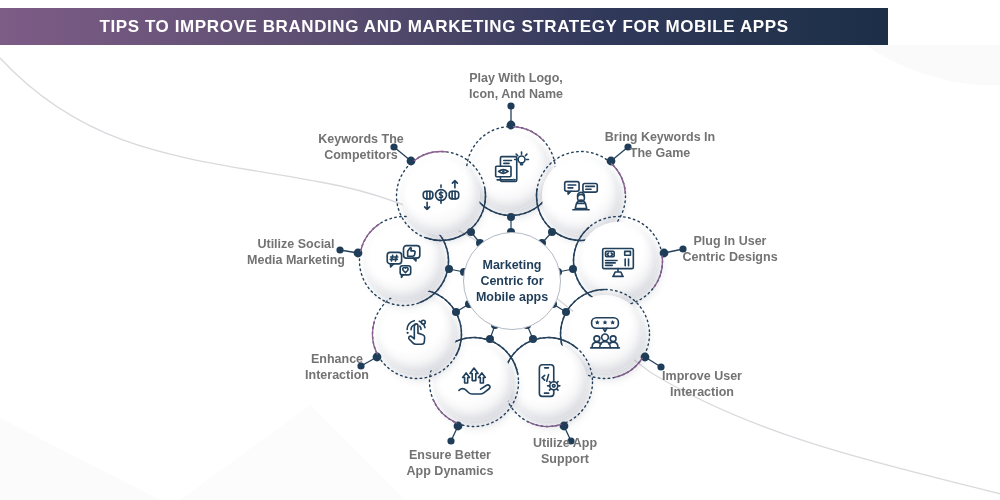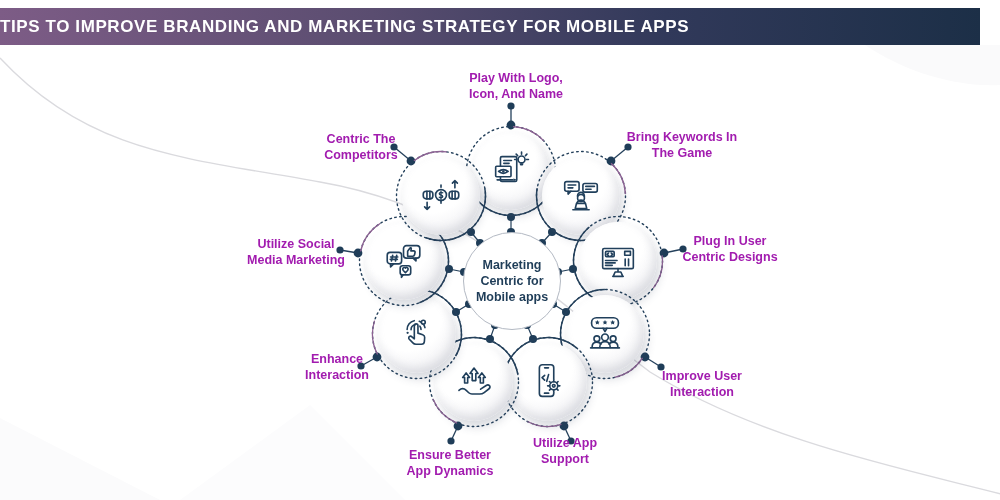--- a/index.html
+++ b/index.html
@@ -2,23 +2,23 @@
 <html><head>
 <meta charset="utf-8">
 <style>
   html,body{margin:0;padding:0;}
   body{
     width:1000px;height:500px;position:relative;overflow:hidden;
     background:#ffffff;
     font-family:"Liberation Sans",sans-serif;
   }
   .header{
-    position:absolute;left:0;top:8px;width:980px;height:37px;
+    position:absolute;left:0;top:8px;width:888px;height:37px;
     background:linear-gradient(90deg,#7d5c86 0%,#5a4d70 38%,#31395a 68%,#1c2f47 100%);
-    display:flex;align-items:center;
+    display:flex;align-items:center;justify-content:center;
   }
   .header-title{
     color:#ffffff;font-size:17px;font-weight:700;letter-spacing:.6px;
     text-transform:uppercase;white-space:nowrap;
   }
   svg.decor{position:absolute;left:0;top:0;}
   .hub{
     position:absolute;left:463px;top:232px;width:96px;height:96px;
     border-radius:50%;border:1.2px solid #b3b9c3;background:#ffffff;
     display:flex;flex-direction:column;align-items:center;justify-content:center;
@@ -28,21 +28,21 @@
   .node{position:absolute;width:92px;height:92px;z-index:2;}
   .node .ring{position:absolute;left:0;top:0;}
   .node .inner{
     position:absolute;left:7px;top:7px;width:78px;height:78px;border-radius:50%;
     background:radial-gradient(circle at 38% 28%,#ffffff 46%,#f5f5f7 68%,#e3e3e8 100%);
     box-shadow:3px 6px 10px rgba(60,70,95,.20), inset -3px -5px 9px rgba(150,155,170,.22), inset 2px 3px 6px #ffffff;
     display:flex;align-items:center;justify-content:center;
   }
   .label{
     position:absolute;transform:translateX(-50%);text-align:center;
-    font-size:12.5px;line-height:15.5px;font-weight:700;color:#a21caf;z-index:4;
+    font-size:12.5px;line-height:15.5px;font-weight:700;color:#737373;z-index:4;
   }
   .label span{display:block;white-space:nowrap;}
   .dashring{fill:none;stroke:#24405b;stroke-width:1.4;stroke-dasharray:1.6 3.4;stroke-linecap:round;}
   .solidarc{fill:none;stroke:#24405b;stroke-width:1.5;}
   .purplearc{fill:none;stroke:#8d6293;stroke-width:1.3;}
   .icon path,.icon rect,.icon circle,.icon line{
     fill:none;stroke:#21405c;stroke-width:1.7;stroke-linecap:round;stroke-linejoin:round;
   }
   .icon .fill{fill:#21405c;stroke:none;}
   .icon .mask{fill:#ffffff;}
@@ -307,21 +307,21 @@
       <path d="M24 12.6v4" style="stroke-dasharray:2.2 2;"></path>
       <path d="M24 29.4v4" style="stroke-dasharray:2.2 2;"></path>
     </svg>
   </div>
 </div>
 
 <div class="label" style="left:516px;top:71px;">
   <span>Play With Logo,</span>
   <span>Icon, And Name</span>
 </div>
-<div class="label" style="left:660px;top:130px;margin-left:22px;">
+<div class="label" style="left:660px;top:130px;">
   <span>Bring Keywords In</span>
   <span>The Game</span>
 </div>
 <div class="label" style="left:730px;top:234px;">
   <span>Plug In User</span>
   <span>Centric Designs</span>
 </div>
 <div class="label" style="left:702px;top:369px;">
   <span>Improve User</span>
   <span>Interaction</span>
@@ -336,15 +336,15 @@
 </div>
 <div class="label" style="left:337px;top:352px;">
   <span>Enhance</span>
   <span>Interaction</span>
 </div>
 <div class="label" style="left:296px;top:237px;text-align:center;">
   <span>Utilize Social</span>
   <span>Media Marketing</span>
 </div>
 <div class="label" style="left:361px;top:132px;">
-  <span>Centric The</span>
+  <span>Keywords The</span>
   <span>Competitors</span>
 </div>
 
 </body></html>

